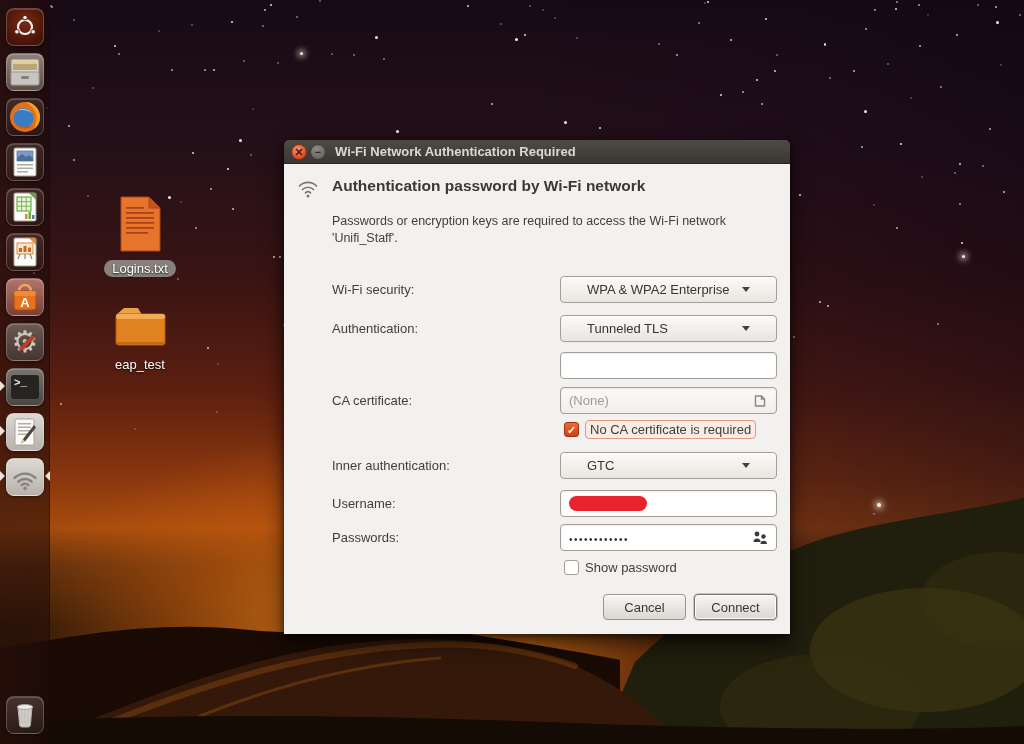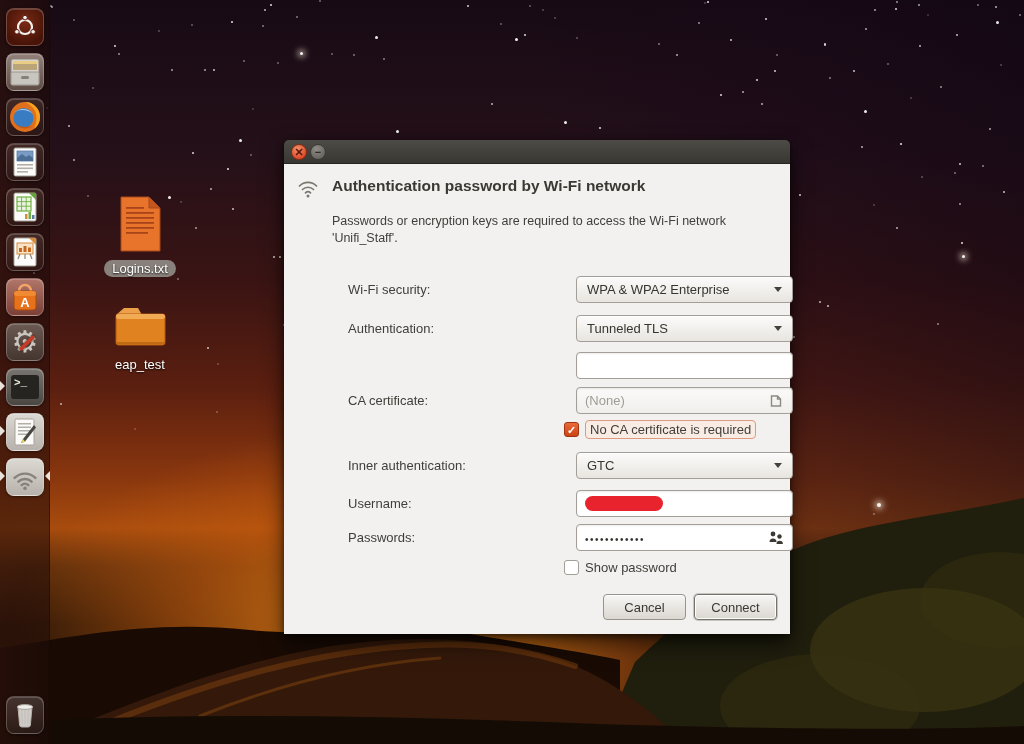--- a/index.html
+++ b/index.html
@@ -61,25 +61,25 @@
     font-size:11px; font-weight:bold; line-height:1; }
   .btn-close { left:7px; background:radial-gradient(circle at 40% 30%, #f0926a, #dd4c2a 70%);
     border:1px solid #8c2c14; color:#5c150a; }
   .btn-min { left:26px; background:radial-gradient(circle at 40% 30%, #8e8c85, #69675f 70%);
     border:1px solid #3c3a35; color:#2c2a26; }
   .dlg-body { position:absolute; left:0; top:24px; right:0; bottom:0; background:#f2f1f0; }
   .hd-icon { position:absolute; left:13px; top:15px; }
   .heading { position:absolute; left:48px; top:13px; font-size:15.5px; font-weight:bold; color:#3b3934; }
   .desc { position:absolute; left:48px; top:49px; width:450px; font-size:12.5px;
     line-height:1.38; color:#403e39; }
-  .frow { position:absolute; left:16px; right:0; height:27px;text-align:center; }
+  .frow { position:absolute; left:0; right:0; height:27px;text-align:center; }
   .flabel { position:absolute; left:48px; line-height:27px; font-size:13px; color:#403e39; }
   .ctrl { position:absolute; left:276px; width:217px; height:27px; border-radius:4px; }
   .combo { background:linear-gradient(#fcfbfa,#e8e5e0); border:1px solid #a39f98;
-    display:flex; align-items:center; justify-content:space-between; padding:0 10px;
+    display:flex; align-items:center; justify-content:space-between; padding:0 26px;
     font-size:13px; color:#37352f; box-shadow:inset 0 1px 0 rgba(255,255,255,0.8); }
   .combo-arrow { width:0; height:0; border-left:4.5px solid transparent;
     border-right:4.5px solid transparent; border-top:5px solid #44423c; }
   .entry { background:#fff; border:1px solid #a39f98; box-shadow:inset 0 1px 2px rgba(0,0,0,0.08);
     display:flex; align-items:center; padding:0 8px; font-size:13px; color:#37352f; }
   .entry-dim { background:linear-gradient(#fbfaf9,#f1efec); color:#a09c95;
     justify-content:space-between; }
   .redact { width:78px; height:15px; border-radius:8px; background:#e8232e; }
   .pwdots { font-size:10px; letter-spacing:1.5px; color:#34322e; padding-top:3px; }
   .chk { width:15px; height:15px; border-radius:3px; flex:0 0 auto; }
@@ -435,20 +435,21 @@
       <rect x="5" y="11" width="49" height="5" rx="2.5" fill="#f2ab55"></rect>
       <path d="M5,40 h49" stroke="#c06a14" stroke-width="2"></path>
     </svg>
     <div class="lbl">eap_test</div>
   </div>
 
   <div class="dialog">
     <div class="titlebar">
       <span class="winbtn btn-close">✕</span>
       <span class="winbtn btn-min">−</span>
+      <span class="title-text">Wi-Fi Network Authentication Required</span>
     </div>
 
     <div class="dlg-body">
 
       <svg class="hd-icon" width="22" height="20" viewBox="0 0 22 20">
         <path d="M2.5,7 a12,12 0 0 1 17,0" fill="none" stroke="#7b776f" stroke-width="1.7" stroke-linecap="round"></path>
         <path d="M5.5,10.5 a7.8,7.8 0 0 1 11,0" fill="none" stroke="#7b776f" stroke-width="1.7" stroke-linecap="round"></path>
         <path d="M8.5,13.8 a3.6,3.6 0 0 1 5,0" fill="none" stroke="#7b776f" stroke-width="1.7" stroke-linecap="round"></path>
         <circle cx="11" cy="17" r="1.5" fill="#7b776f"></circle>
       </svg>

